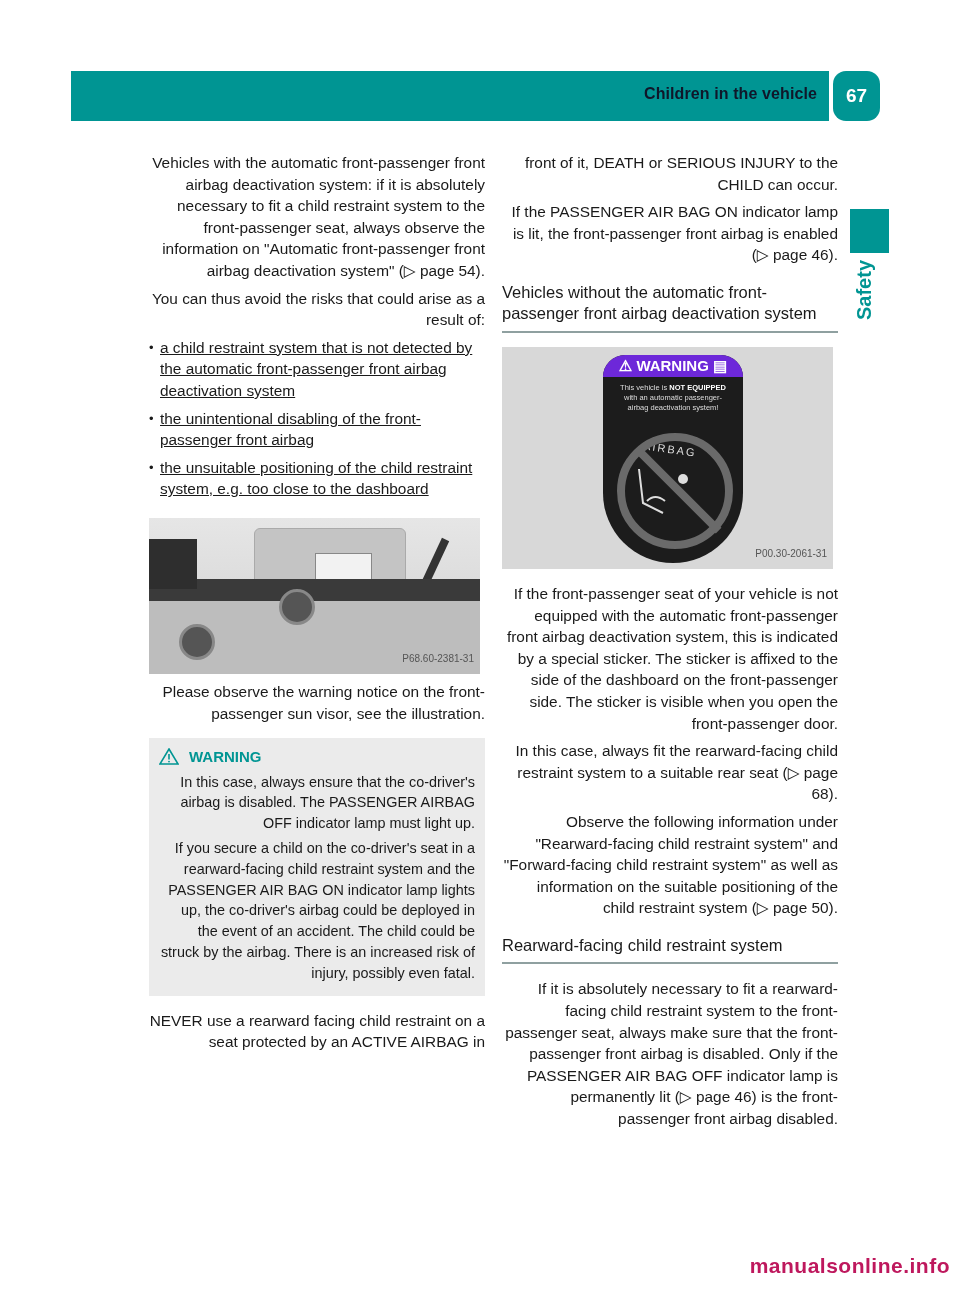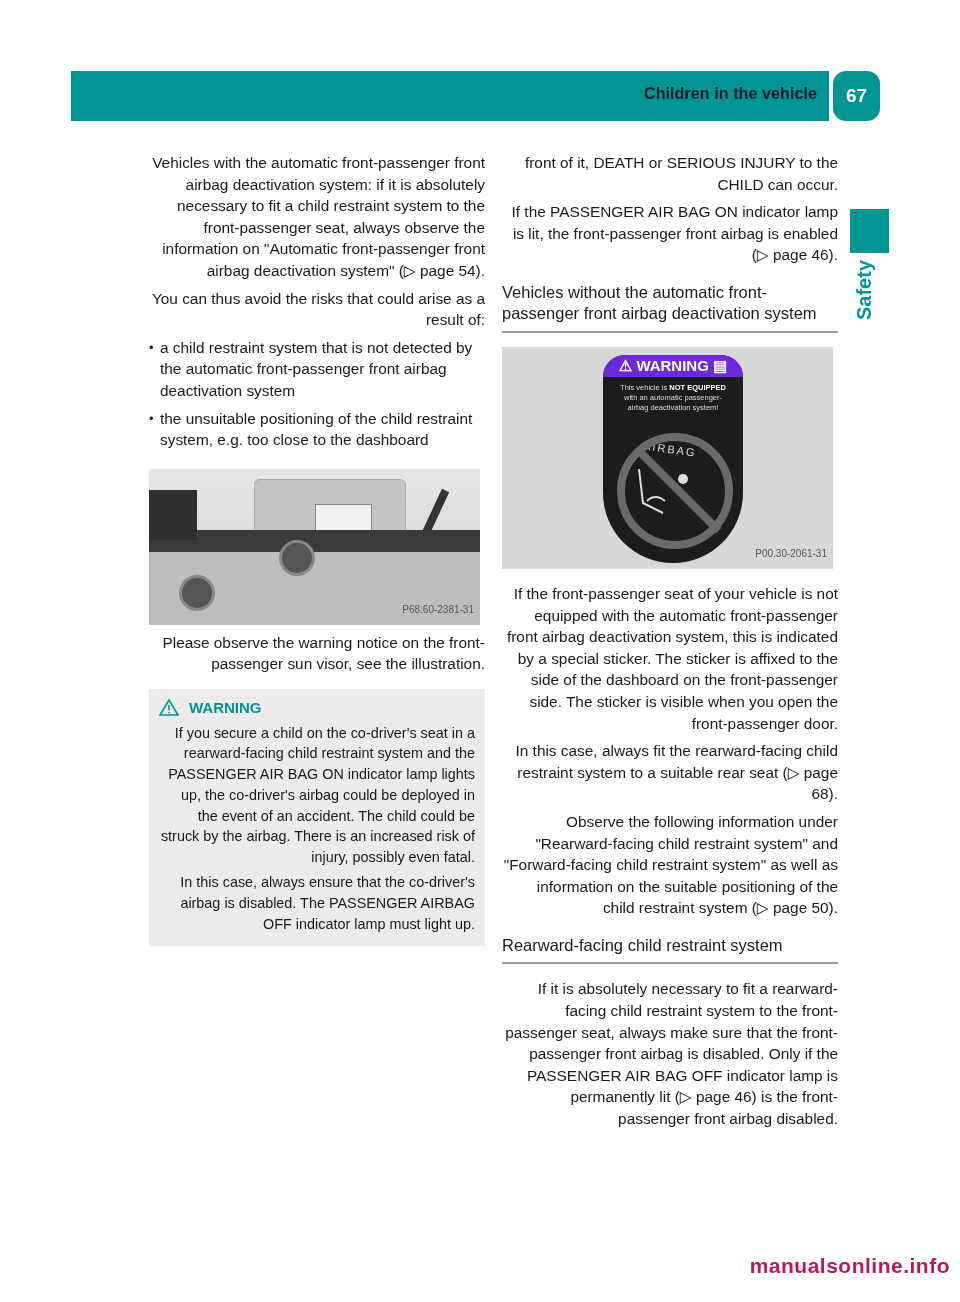--- a/index.html
+++ b/index.html
@@ -8,21 +8,21 @@
   .header-bar { position: absolute; left: 71px; top: 71px; width: 758px; height: 50px; background: #009593; }
   .header-title { position: absolute; right: 12px; top: 14px; color: #0f172a; font-weight: bold; font-size: 16px; letter-spacing: 0.1px; }
   .header-page-box { position: absolute; left: 833px; top: 71px; width: 47px; height: 50px; background: #009593; border-radius: 13px; }
   .header-page { position: absolute; left: 0; right: 0; top: 14px; text-align: center; color:#fff; font-weight:bold; font-size: 19px; }
   .side-square { position: absolute; left: 850px; top: 209px; width: 39px; height: 44px; background: #009593; }
   .side-label { position: absolute; left: 853px; top: 320px; transform-origin: left top; transform: rotate(-90deg); color:#009593; font-weight:bold; font-size: 20px; white-space: nowrap; }
   .col { position: absolute; top: 152px; width: 336px; font-size: 15.4px; line-height: 21.6px; }
   .col-left { left: 149px; }
   .col-right { left: 502px; }
   p { margin: 0 0 6px 0; text-align: right; }
-  .bullets { margin: 0 0 6px 0; padding: 0; list-style: none; }
+  .bullets { margin: 0 0 6px 0; padding: 0; list-style: none; text-decoration: underline; }
   .bullets li { position: relative; padding-left: 11px; margin-bottom: 6px; }
   .bullets li::before { content: "\2022"; position: absolute; left: 0; top: 0; font-size: 13px; }
   .figure { background: #d6d6d6; position: relative; overflow: hidden; }
   .fig-car { width: 331px; height: 156px; margin: 18px 0 7px 0; background: linear-gradient(#e6e6e6, #d0d0d0); }
   .fig-code { position: absolute; right: 6px; bottom: 4px; font-size: 10px; color: #555; }
   .visor { position: absolute; left: 105px; top: 10px; width: 150px; height: 78px; background:#c4c4c4; border-radius: 6px 6px 20px 20px; border: 1px solid #aaa; }
   .visor-label { position: absolute; left: 60px; top: 24px; width: 55px; height: 26px; background:#f2f2f2; border:1px solid #888; }
   .dash { position:absolute; left:0; right:0; bottom:0; height: 95px; background:#bdbdbd; }
   .dash-top { position:absolute; left:0; right:0; top:0; height: 22px; background:#3a3a3a; }
   .screen { position:absolute; left:0; top:-40px; width:48px; height:50px; background:#2e2e2e; }
@@ -55,20 +55,21 @@
   <div class="header-page">67</div>
 </div>
 <div class="side-square"></div>
 <div class="side-label">Safety</div>
 
 <div class="col col-left">
   <p>Vehicles with the automatic front-passenger front airbag deactivation system: if it is absolutely necessary to fit a child restraint system to the front-passenger seat, always observe the information on "Automatic front-passenger front airbag deactivation system" (▷ page 54).</p>
   <p>You can thus avoid the risks that could arise as a result of:</p>
   <ul class="bullets">
     <li>a child restraint system that is not detected by the automatic front-passenger front airbag deactivation system</li>
+    <li>the unintentional disabling of the front-passenger front airbag</li>
     <li>the unsuitable positioning of the child restraint system, e.g. too close to the dashboard</li>
   </ul>
 
   <div class="figure fig-car">
     <div class="visor">
       <div class="visor-label"></div>
     </div>
     <div class="pillar"></div>
     <div class="mirror"></div>
     <div class="dash">
@@ -84,24 +85,25 @@
 
   <div class="warn-box">
     <div class="warn-head">
       <svg width="20" height="17" viewBox="0 0 20 17">
         <path d="M10 1 L19 16 L1 16 Z" fill="none" stroke="#009593" stroke-width="1.6"></path>
         <line x1="10" y1="6" x2="10" y2="11.5" stroke="#009593" stroke-width="1.6"></line>
         <circle cx="10" cy="13.6" r="0.9" fill="#009593"></circle>
       </svg>
       <span>WARNING</span>
     </div>
+    <p>In this case, always ensure that the co-driver's airbag is disabled. The PASSENGER AIRBAG OFF indicator lamp must light up.</p>
     <p>If you secure a child on the co-driver's seat in a rearward-facing child restraint system and the PASSENGER AIR BAG ON indicator lamp lights up, the co-driver's airbag could be deployed in the event of an accident. The child could be struck by the airbag. There is an increased risk of injury, possibly even fatal.</p>
-    <p>In this case, always ensure that the co-driver's airbag is disabled. The PASSENGER AIRBAG OFF indicator lamp must light up.</p>
   </div>
 
+  <p>NEVER use a rearward facing child restraint on a seat protected by an ACTIVE AIRBAG in</p>
 </div>
 
 <div class="col col-right">
   <p>front of it, DEATH or SERIOUS INJURY to the CHILD can occur.</p>
   <p>If the PASSENGER AIR BAG ON indicator lamp is lit, the front-passenger front airbag is enabled (▷ page 46).</p>
   <h3>Vehicles without the automatic front-passenger front airbag deactivation system</h3>
   <div class="rule"></div>
 
   <div class="figure fig-sticker">
     <div class="sticker">

